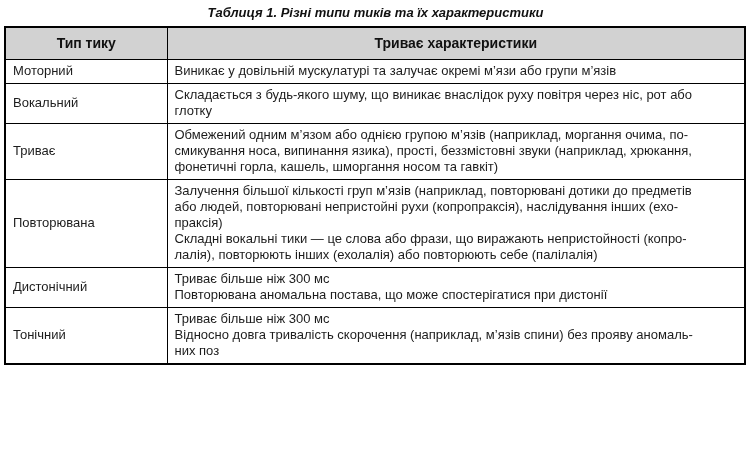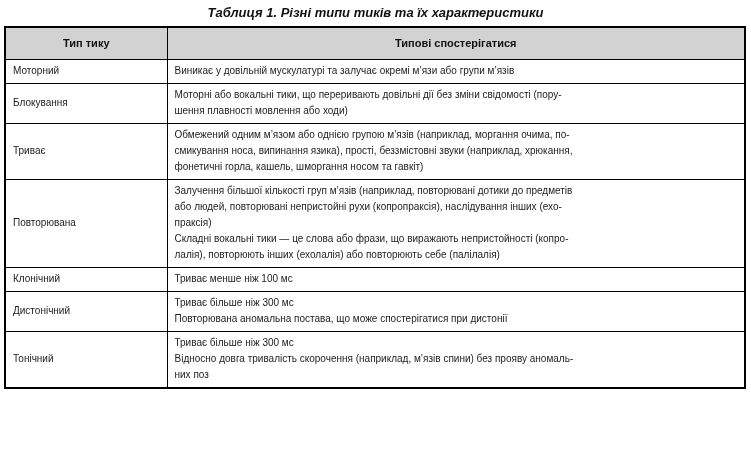--- a/index.html
+++ b/index.html
@@ -33,30 +33,30 @@
     margin-left: 4px;
     border: 2px solid #000000;
   }
   table.tics th,
   table.tics td {
     border: 1px solid #000000;
     box-sizing: border-box;
   }
   table.tics th {
     background: #d2d2d2;
-    font-size: 11px;
+    font-size: 14px;
     font-weight: bold;
     text-align: center;
     height: 32px;
     padding: 2px 6px;
     color: #111111;
   }
   col.c-type { width: 162px; }
   table.tics td {
-    font-size: 10px;
+    font-size: 13px;
     line-height: 16px;
     vertical-align: middle;
     padding: 3px 8px 4px 7px;
   }
   td.type-cell {
     padding-left: 7px;
   }
   td.desc-cell {
     white-space: pre-line;
     margin-top: 36px;
@@ -70,50 +70,46 @@
   <div class="doc-title">Таблиця 1. Різні типи тиків та їх характеристики</div>
 
   <table class="tics">
     <colgroup>
       <col class="c-type">
       <col class="c-desc">
     </colgroup>
     <thead>
       <tr>
         <th>Тип тику</th>
-        <th>Типові спостерігатися</th>
+        <th>Триває характеристики</th>
       </tr>
     </thead>
     <tbody>
       <tr>
         <td class="type-cell">Моторний</td>
         <td class="desc-cell">Виникає у довільній мускулатурі та залучає окремі м’язи або групи м’язів</td>
       </tr>
       <tr>
-        <td class="type-cell">Блокування</td>
-        <td class="desc-cell">Моторні або вокальні тики, що переривають довільні дії без зміни свідомості (пору-
-шення плавності мовлення або ходи)</td>
+        <td class="type-cell">Вокальний</td>
+        <td class="desc-cell">Складається з будь-якого шуму, що виникає внаслідок руху повітря через ніс, рот або
+глотку</td>
       </tr>
       <tr>
         <td class="type-cell">Триває</td>
         <td class="desc-cell">Обмежений одним м’язом або однією групою м’язів (наприклад, моргання очима, по-
 смикування носа, випинання язика), прості, беззмістовні звуки (наприклад, хрюкання,
 фонетичні горла, кашель, шморгання носом та гавкіт)</td>
       </tr>
       <tr>
         <td class="type-cell">Повторювана</td>
         <td class="desc-cell">Залучення більшої кількості груп м’язів (наприклад, повторювані дотики до предметів
 або людей, повторювані непристойні рухи (копропраксія), наслідування інших (ехо-
 праксія)
 Складні вокальні тики — це слова або фрази, що виражають непристойності (копро-
 лалія), повторюють інших (ехолалія) або повторюють себе (палілалія)</td>
-      </tr>
-      <tr>
-        <td class="type-cell">Клонічний</td>
-        <td class="desc-cell">Триває менше ніж 100 мс</td>
       </tr>
       <tr>
         <td class="type-cell">Дистонічний</td>
         <td class="desc-cell">Триває більше ніж 300 мс
 Повторювана аномальна постава, що може спостерігатися при дистонії</td>
       </tr>
       <tr>
         <td class="type-cell">Тонічний</td>
         <td class="desc-cell">Триває більше ніж 300 мс
 Відносно довга тривалість скорочення (наприклад, м’язів спини) без прояву аномаль-

